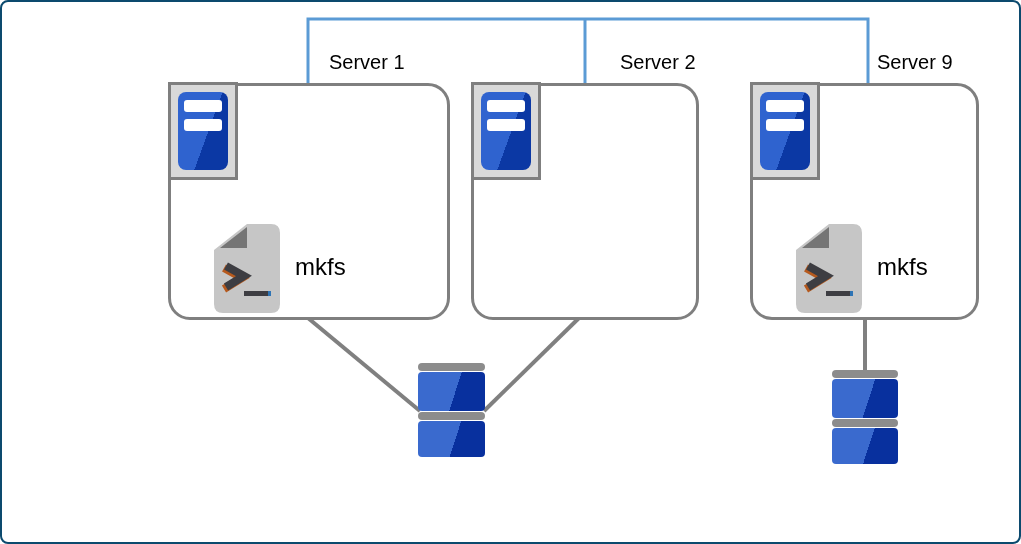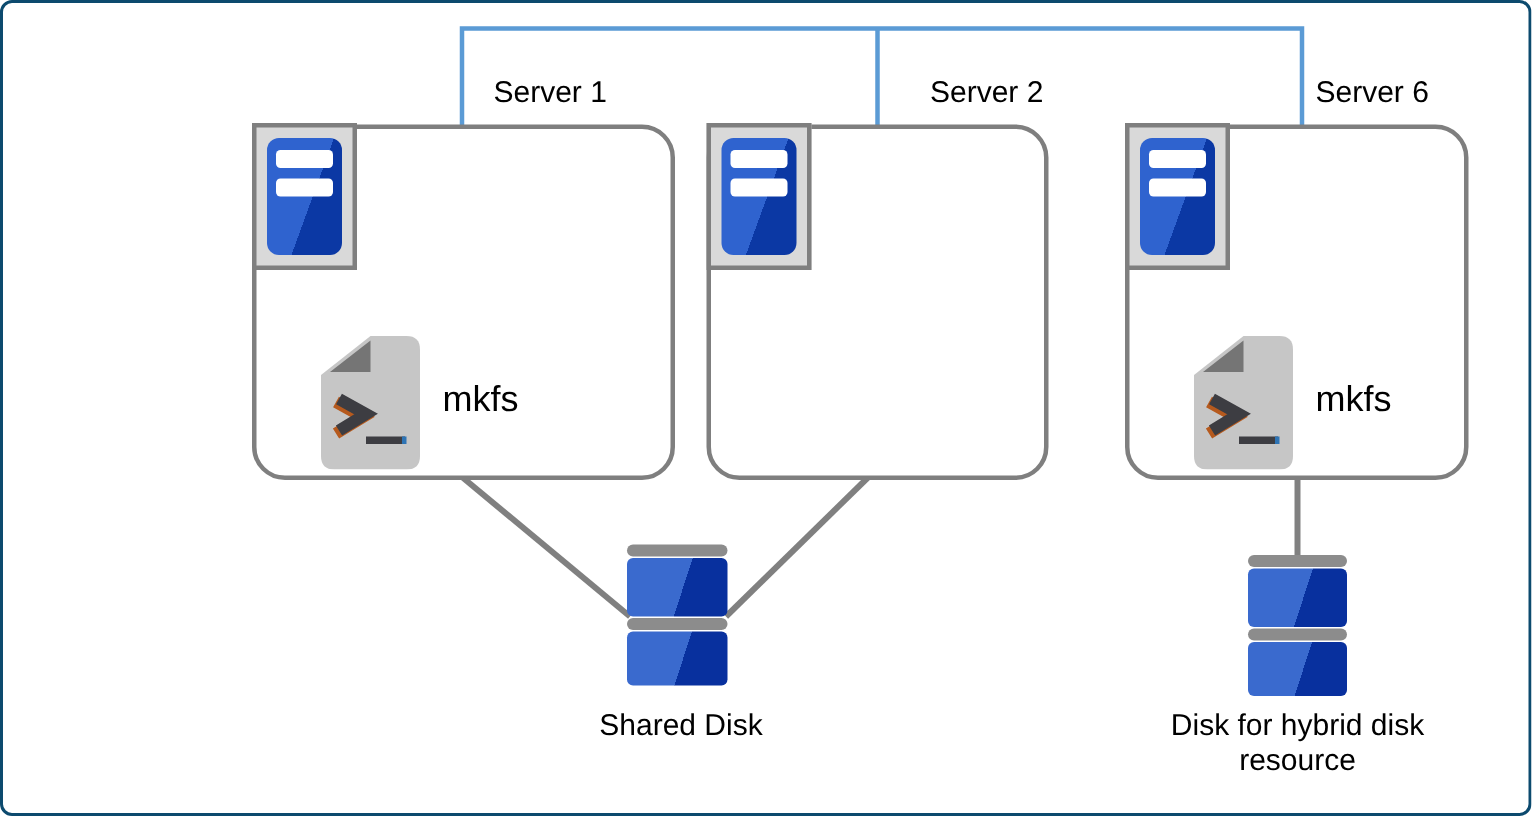--- a/index.html
+++ b/index.html
@@ -73,21 +73,21 @@
     <path d="M577,316 L482,409" fill="none" stroke="#808080" stroke-width="4"></path>
     <path d="M863,316 L863,370" fill="none" stroke="#808080" stroke-width="4"></path>
   </svg>
 
   <div id="server-box-1" class="server-box"></div>
   <div id="server-box-2" class="server-box"></div>
   <div id="server-box-3" class="server-box"></div>
 
   <div id="server-label-1" class="server-label">Server 1</div>
   <div id="server-label-2" class="server-label">Server 2</div>
-  <div id="server-label-3" class="server-label">Server 6</div>
+  <div id="server-label-3" class="server-label">Server 9</div>
 
   <div id="server-icon-1" class="server-icon">
     <div class="tower">
       <div class="slot s1"></div>
       <div class="slot s2"></div>
     </div>
   </div>
   <div id="server-icon-2" class="server-icon">
     <div class="tower">
       <div class="slot s1"></div>
@@ -121,27 +121,22 @@
   </svg>
   <div id="script-label-3" class="script-label">mkfs</div>
 
   <div id="shared-disk-icon" class="disk-icon">
     <div class="bar"></div>
     <div class="platter p1"></div>
     <div class="bar"></div>
     <div class="platter p2"></div>
   </div>
   <div id="shared-disk-label" class="disk-label">
-    <div>Shared Disk</div>
   </div>
 
   <div id="hybrid-disk-icon" class="disk-icon">
     <div class="bar"></div>
     <div class="platter p1"></div>
     <div class="bar"></div>
     <div class="platter p2"></div>
   </div>
-  <div id="hybrid-disk-label" class="disk-label">
-    <div>Disk for hybrid disk</div>
-    <div>resource</div>
-  </div>
 
 </div>
 
 </body></html>

